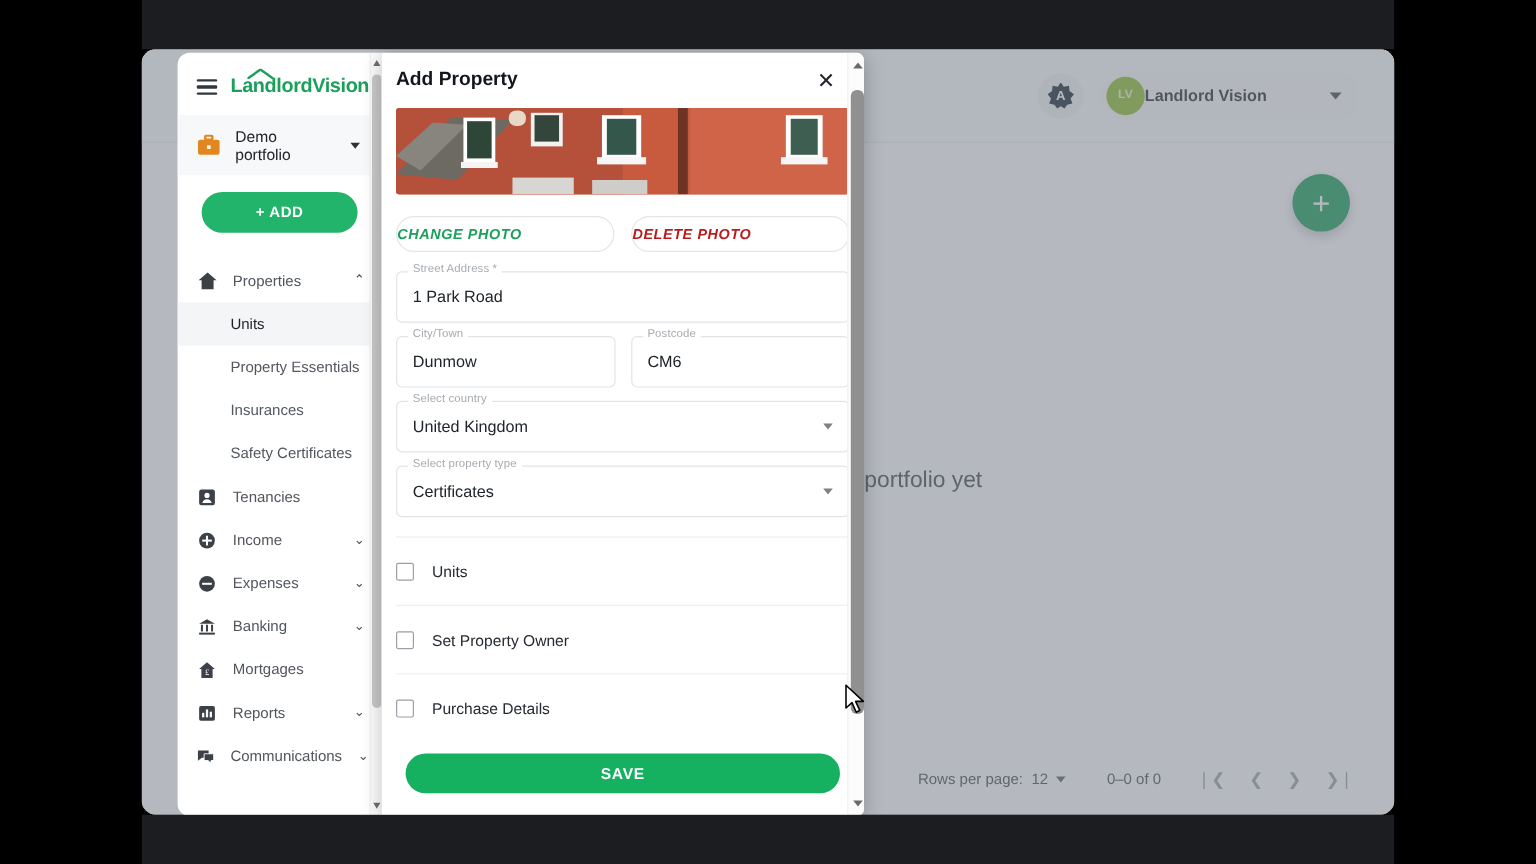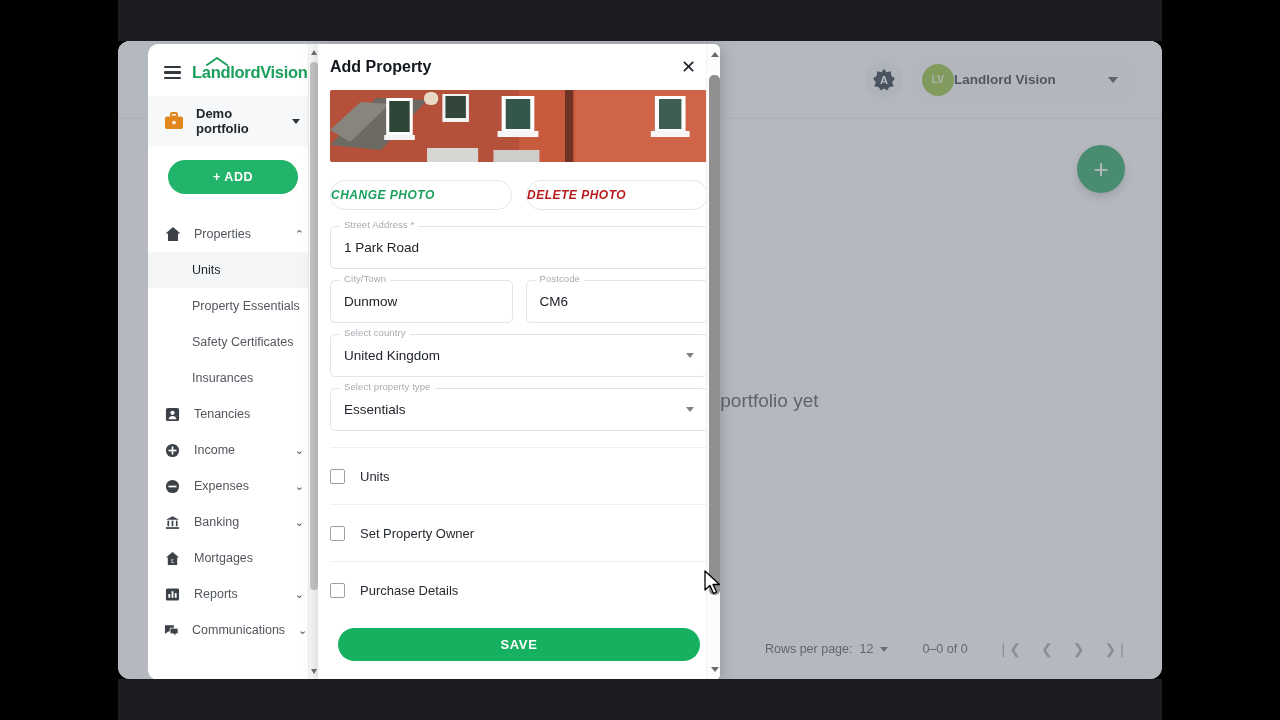--- a/index.html
+++ b/index.html
@@ -107,21 +107,21 @@
   .hamburger i { display:block; width:17px; height:2.2px; background:#33383e; border-radius:1px; }
   .logo-wrap { position:relative; }
   .logo-text { font-size:16.5px; font-weight:bold; color:#1aa05b; letter-spacing:-0.3px; }
   .logo-roof { position:absolute; left:14px; top:-6px; width:22px; height:9px; }
 
   .portfolio-row {
     display:flex; align-items:center; gap:12px; padding:10px 0 10px 16px;
     background:#f7f8f9; margin-bottom:14px;
   }
   .briefcase { width:20px; height:18px; position:relative; }
-  .portfolio-name { font-size:13px; font-weight:bold; color:#20242a; flex:1; }
+  .portfolio-name { font-size:13px; font-weight:normal; color:#20242a; flex:1; }
   .sb-caret { width:0;height:0;border-left:4.5px solid transparent;border-right:4.5px solid transparent;
               border-top:5.5px solid #2c3137; margin-right:18px; }
 
   .add-btn {
     display:block; width:130px; margin:0 auto 22px auto; height:34px; line-height:34px;
     background:#22b46a; color:#fff; border:none; border-radius:18px;
     font-size:12.5px; font-weight:bold; letter-spacing:.5px; text-align:center;
   }
 
   .nav-item {
@@ -323,24 +323,24 @@
       <span class="nav-chev">⌃</span>
     </div>
 
     <div class="sub-item active">
       <span>Units</span>
     </div>
     <div class="sub-item">
       <span>Property Essentials</span>
     </div>
     <div class="sub-item">
+      <span>Insurances</span>
+    </div>
+    <div class="sub-item">
       <span>Safety Certificates</span>
-    </div>
-    <div class="sub-item">
-      <span>Insurances</span>
     </div>
 
     <div class="nav-item">
       <span class="nav-icon">
         <svg viewBox="0 0 16 16" width="15" height="15">
           <rect x="1" y="1" width="14" height="14" rx="2" fill="#3c4147"></rect>
           <circle cx="8" cy="6.2" r="2.3" fill="#fff"></circle>
           <path d="M3.8 13 a4.3 4.3 0 0 1 8.4 0 Z" fill="#fff"></path>
         </svg>
       </span>
@@ -499,21 +499,21 @@
       </div>
       <span class="sel-caret"></span>
     </div>
 
     <div style="height:11px"></div>
 
     <div class="row2">
       <div class="field">
         <span class="legend">Select property type</span>
         <div class="fieldset">
-          <span class="fval">Essentials</span>
+          <span class="fval">Certificates</span>
         </div>
         <span class="sel-caret"></span>
       </div>
     </div>
 
     <div style="height:16px"></div>
     <div class="sep"></div>
 
     <div class="check-row">
       <span class="cbox"></span>

